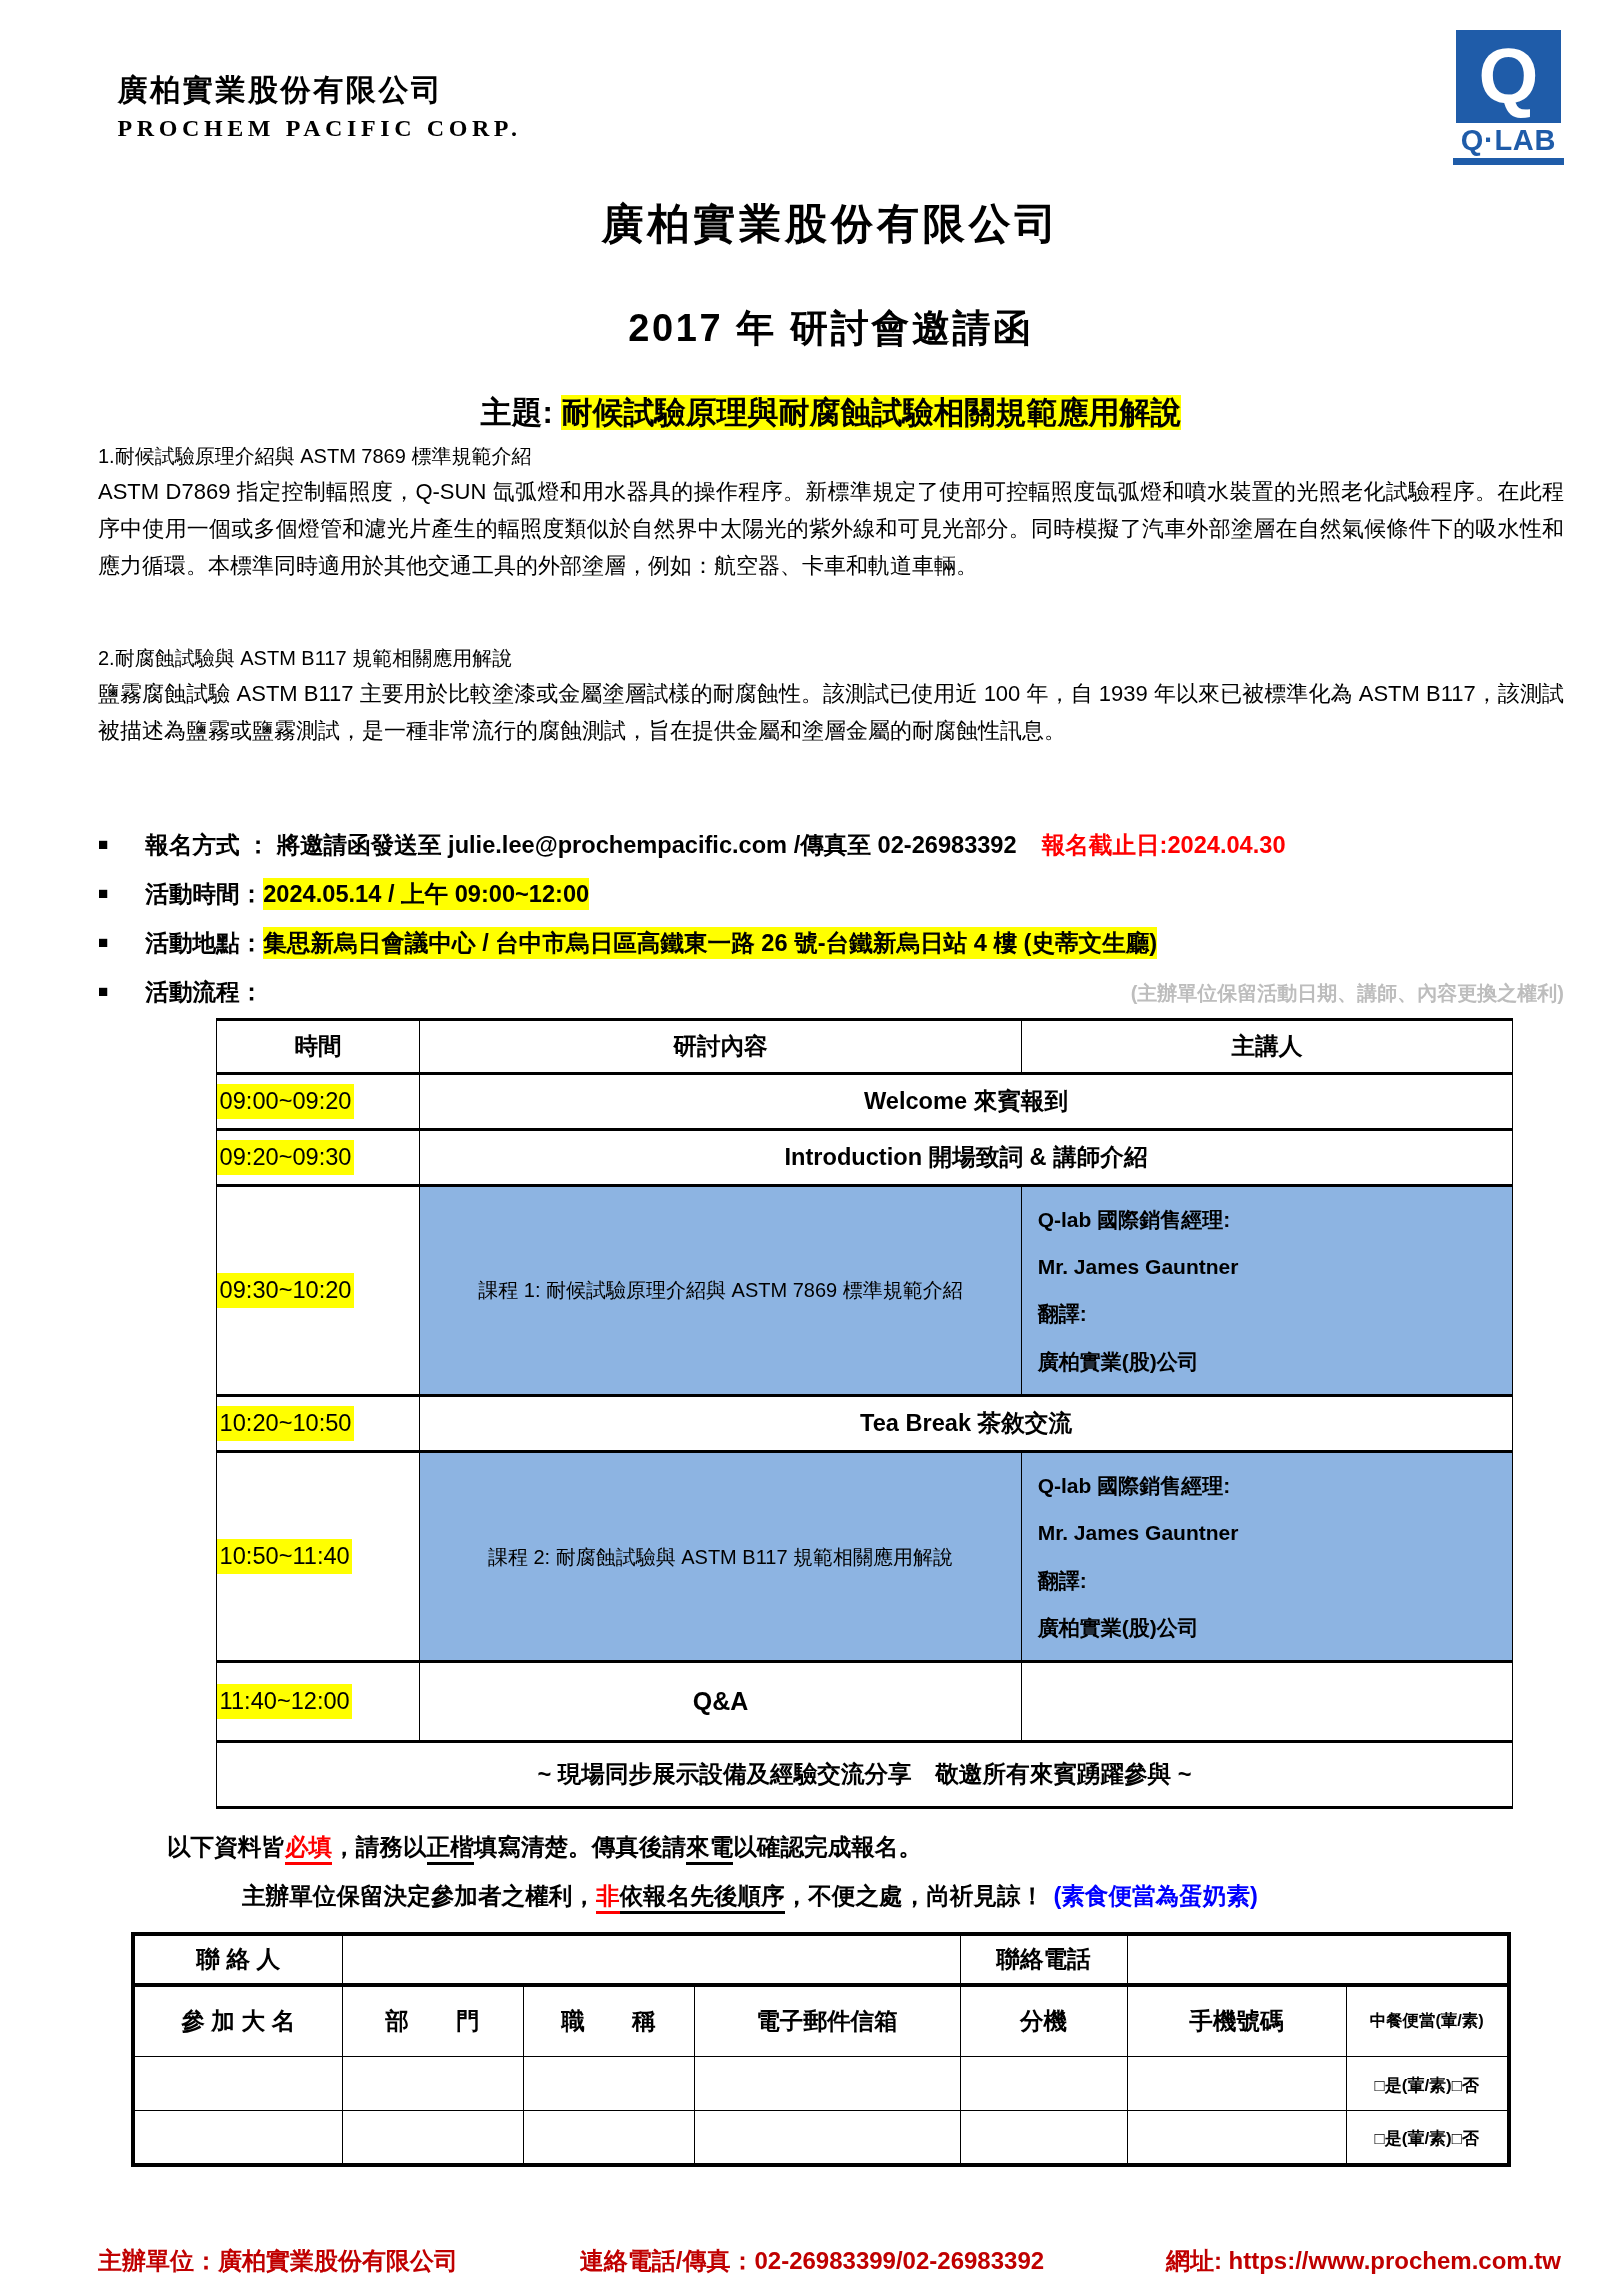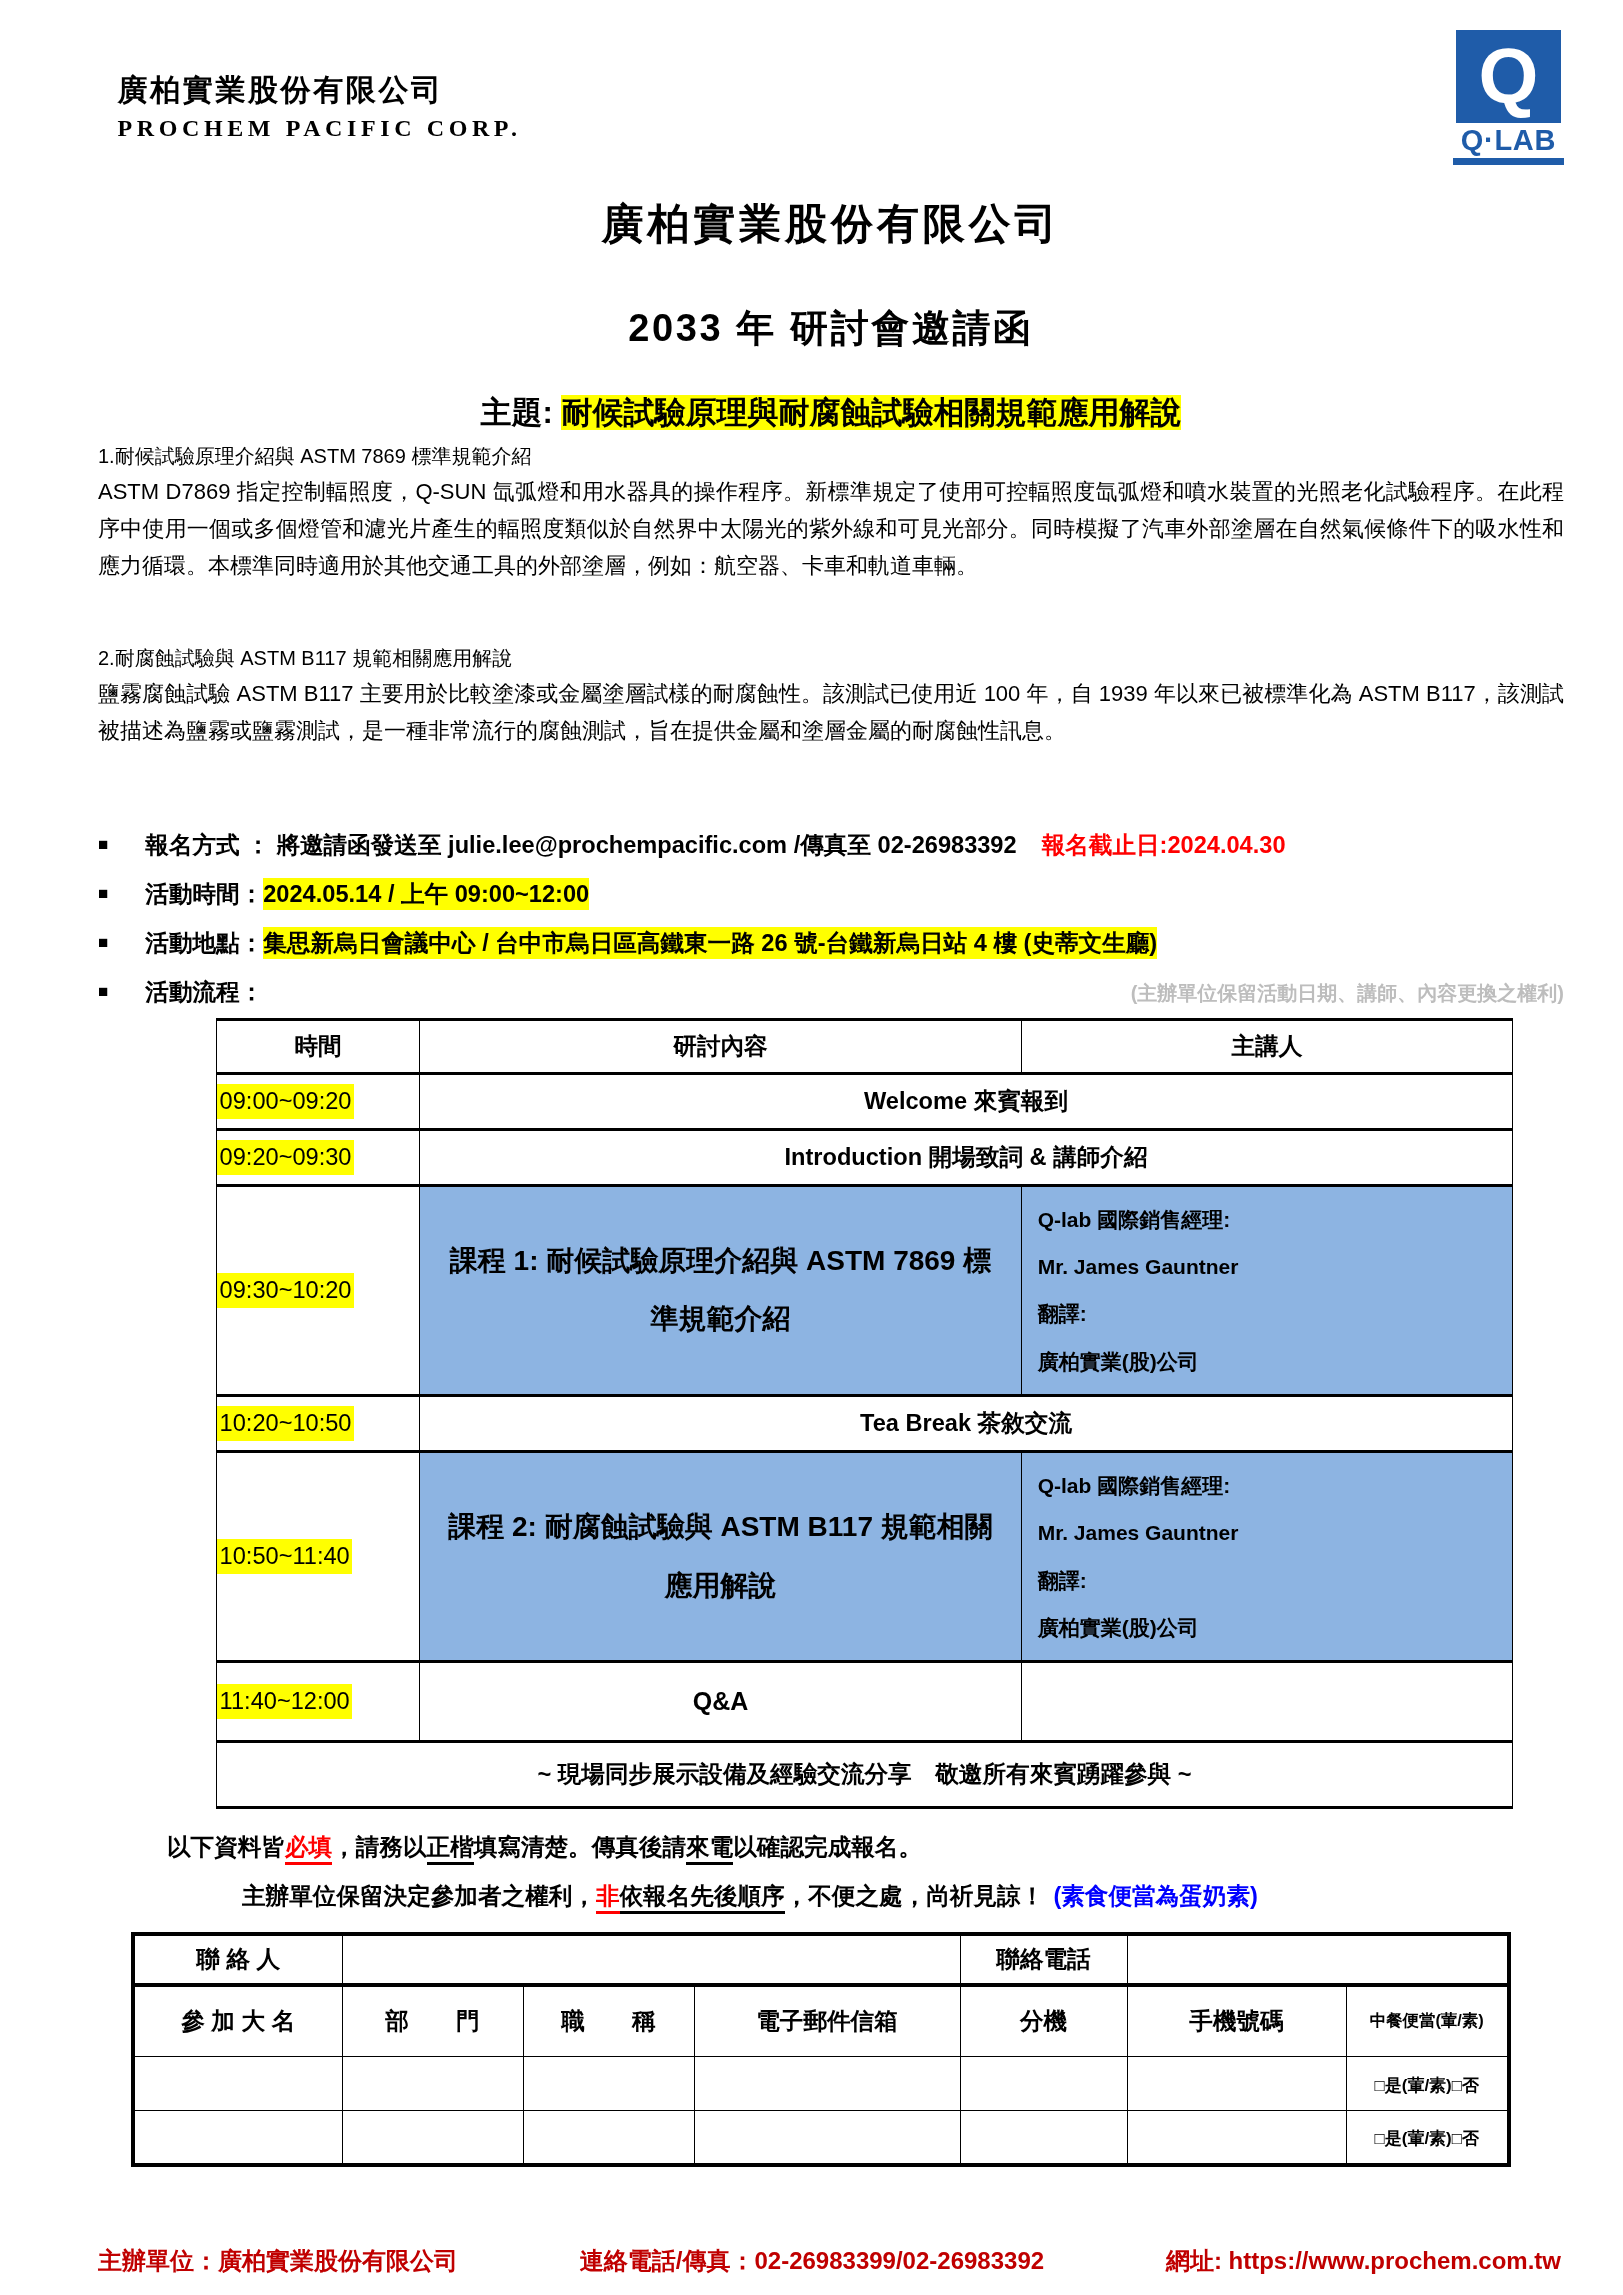--- a/index.html
+++ b/index.html
@@ -50,21 +50,21 @@
 
   
   table{border-collapse:collapse;}
   .schedule{margin:10.5px 0 0 118px;width:1295px;table-layout:fixed;padding-left:20px;}
   .schedule th,.schedule td{border:1.3px solid #000;border-top-width:3.3px;border-bottom-width:3.3px;vertical-align:middle;}
   .schedule th{font-size:23.6px;font-weight:bold;padding:9.2px 0;}
   .col-time{width:203px;}.col-content{width:602px;}.col-speaker{width:491px;}
   .time-cell{text-align:left;font-size:23.6px;padding:6.5px 0;margin-left:8px;}
   .time-cell .hl{display:inline-block;padding:3.9px 2.6px;}
   .center-bold{text-align:center;font-weight:bold;font-size:23.6px;padding:10.5px 0;}
-  .course-cell{background:#8db4e2;text-align:center;font-weight:bold;font-size:28px;line-height:2.1;padding:6.5px 19.6px;}
+  .course-cell{background:#8db4e2;text-align:center;font-weight:normal;font-size:20px;line-height:2.1;padding:6.5px 19.6px;}
   .speaker-cell{background:#8db4e2;font-weight:bold;font-size:21px;padding:9.2px 0 9.2px 15.7px;}
   .speaker-cell div{line-height:2.25;}
   .qa-cell{text-align:center;font-weight:bold;font-size:25px;padding:23.6px 0;}
   .note-row td{text-align:center;font-weight:bold;font-size:23.6px;padding:15.7px 0;}
 
   
   .note1{font-size:23.6px;font-weight:bold;margin:22px 0 0 69px;}
   .note2{font-size:23.6px;font-weight:bold;margin:17px 0 0 144px;}
   .u-red{color:#ff0000;border-bottom:3.3px solid #ff0000;padding-bottom:2px;}
   .u-blk{border-bottom:3.3px solid #000;padding-bottom:2px;margin-top:24px;}
@@ -101,21 +101,21 @@
       </div>
     </div>
     <div class="qlab">
       <div class="q-square">Q</div>
       <div class="q-text">Q·LAB</div>
       <div class="q-bar"></div>
     </div>
   </div>
 
   <div class="title1">廣柏實業股份有限公司</div>
-  <div class="title2">2033 年  研討會邀請函</div>
+  <div class="title2">2017 年  研討會邀請函</div>
   <div class="topic">
     <span>主題:  </span><span class="hl">耐候試驗原理與耐腐蝕試驗相關規範應用解說</span>
   </div>
 
   <div class="h-bold">1.耐候試驗原理介紹與 ASTM 7869 標準規範介紹</div>
   <div class="para" style="margin-top:3.9px;"> ASTM D7869 指定控制輻照度，Q-SUN 氙弧燈和用水器具的操作程序。新標準規定了使用可控輻照度氙弧燈和噴水裝置的光照老化試驗程序。在此程序中使用一個或多個燈管和濾光片產生的輻照度類似於自然界中太陽光的紫外線和可見光部分。同時模擬了汽車外部塗層在自然氣候條件下的吸水性和應力循環。本標準同時適用於其他交通工具的外部塗層，例如：航空器、卡車和軌道車輛。</div>
   <div class="h-bold gap-lg">2.耐腐蝕試驗與 ASTM B117 規範相關應用解說</div>
   <div class="para" style="margin-top:3.9px;">鹽霧腐蝕試驗  ASTM B117  主要用於比較塗漆或金屬塗層試樣的耐腐蝕性。該測試已使用近 100 年，自 1939  年以來已被標準化為 ASTM B117，該測試被描述為鹽霧或鹽霧測試，是一種非常流行的腐蝕測試，旨在提供金屬和塗層金屬的耐腐蝕性訊息。</div>
 
   <div class="bullets">

